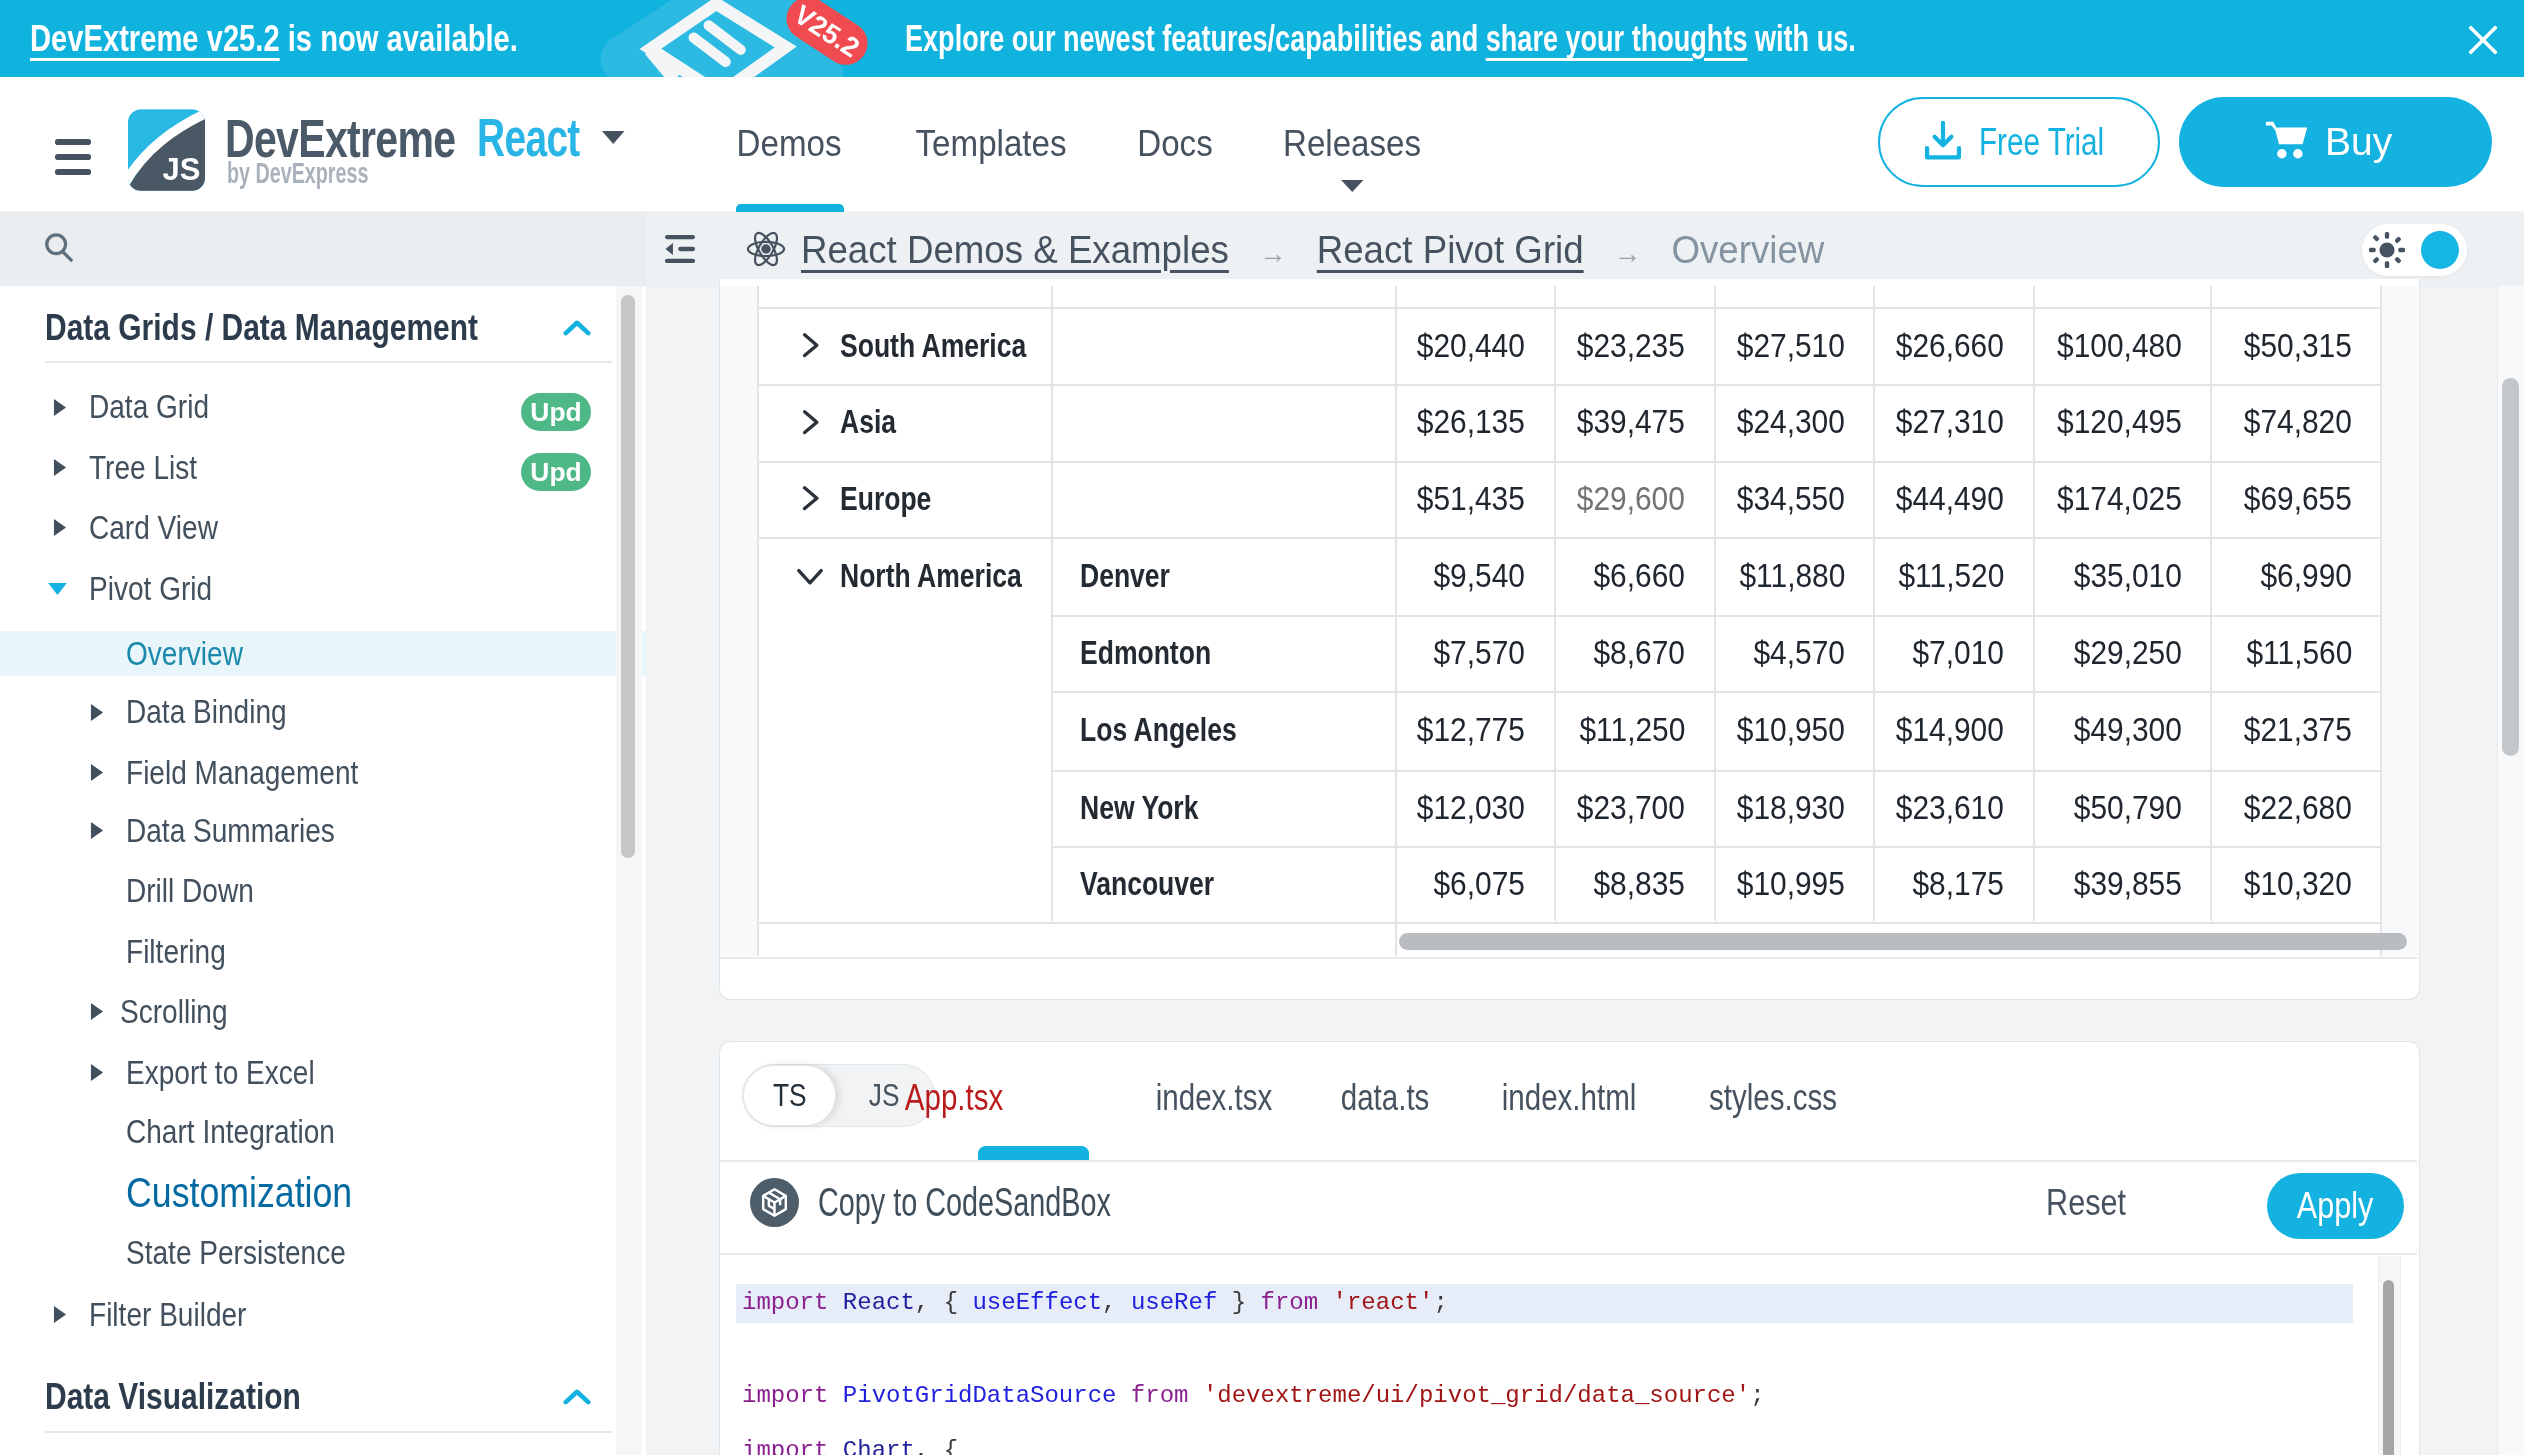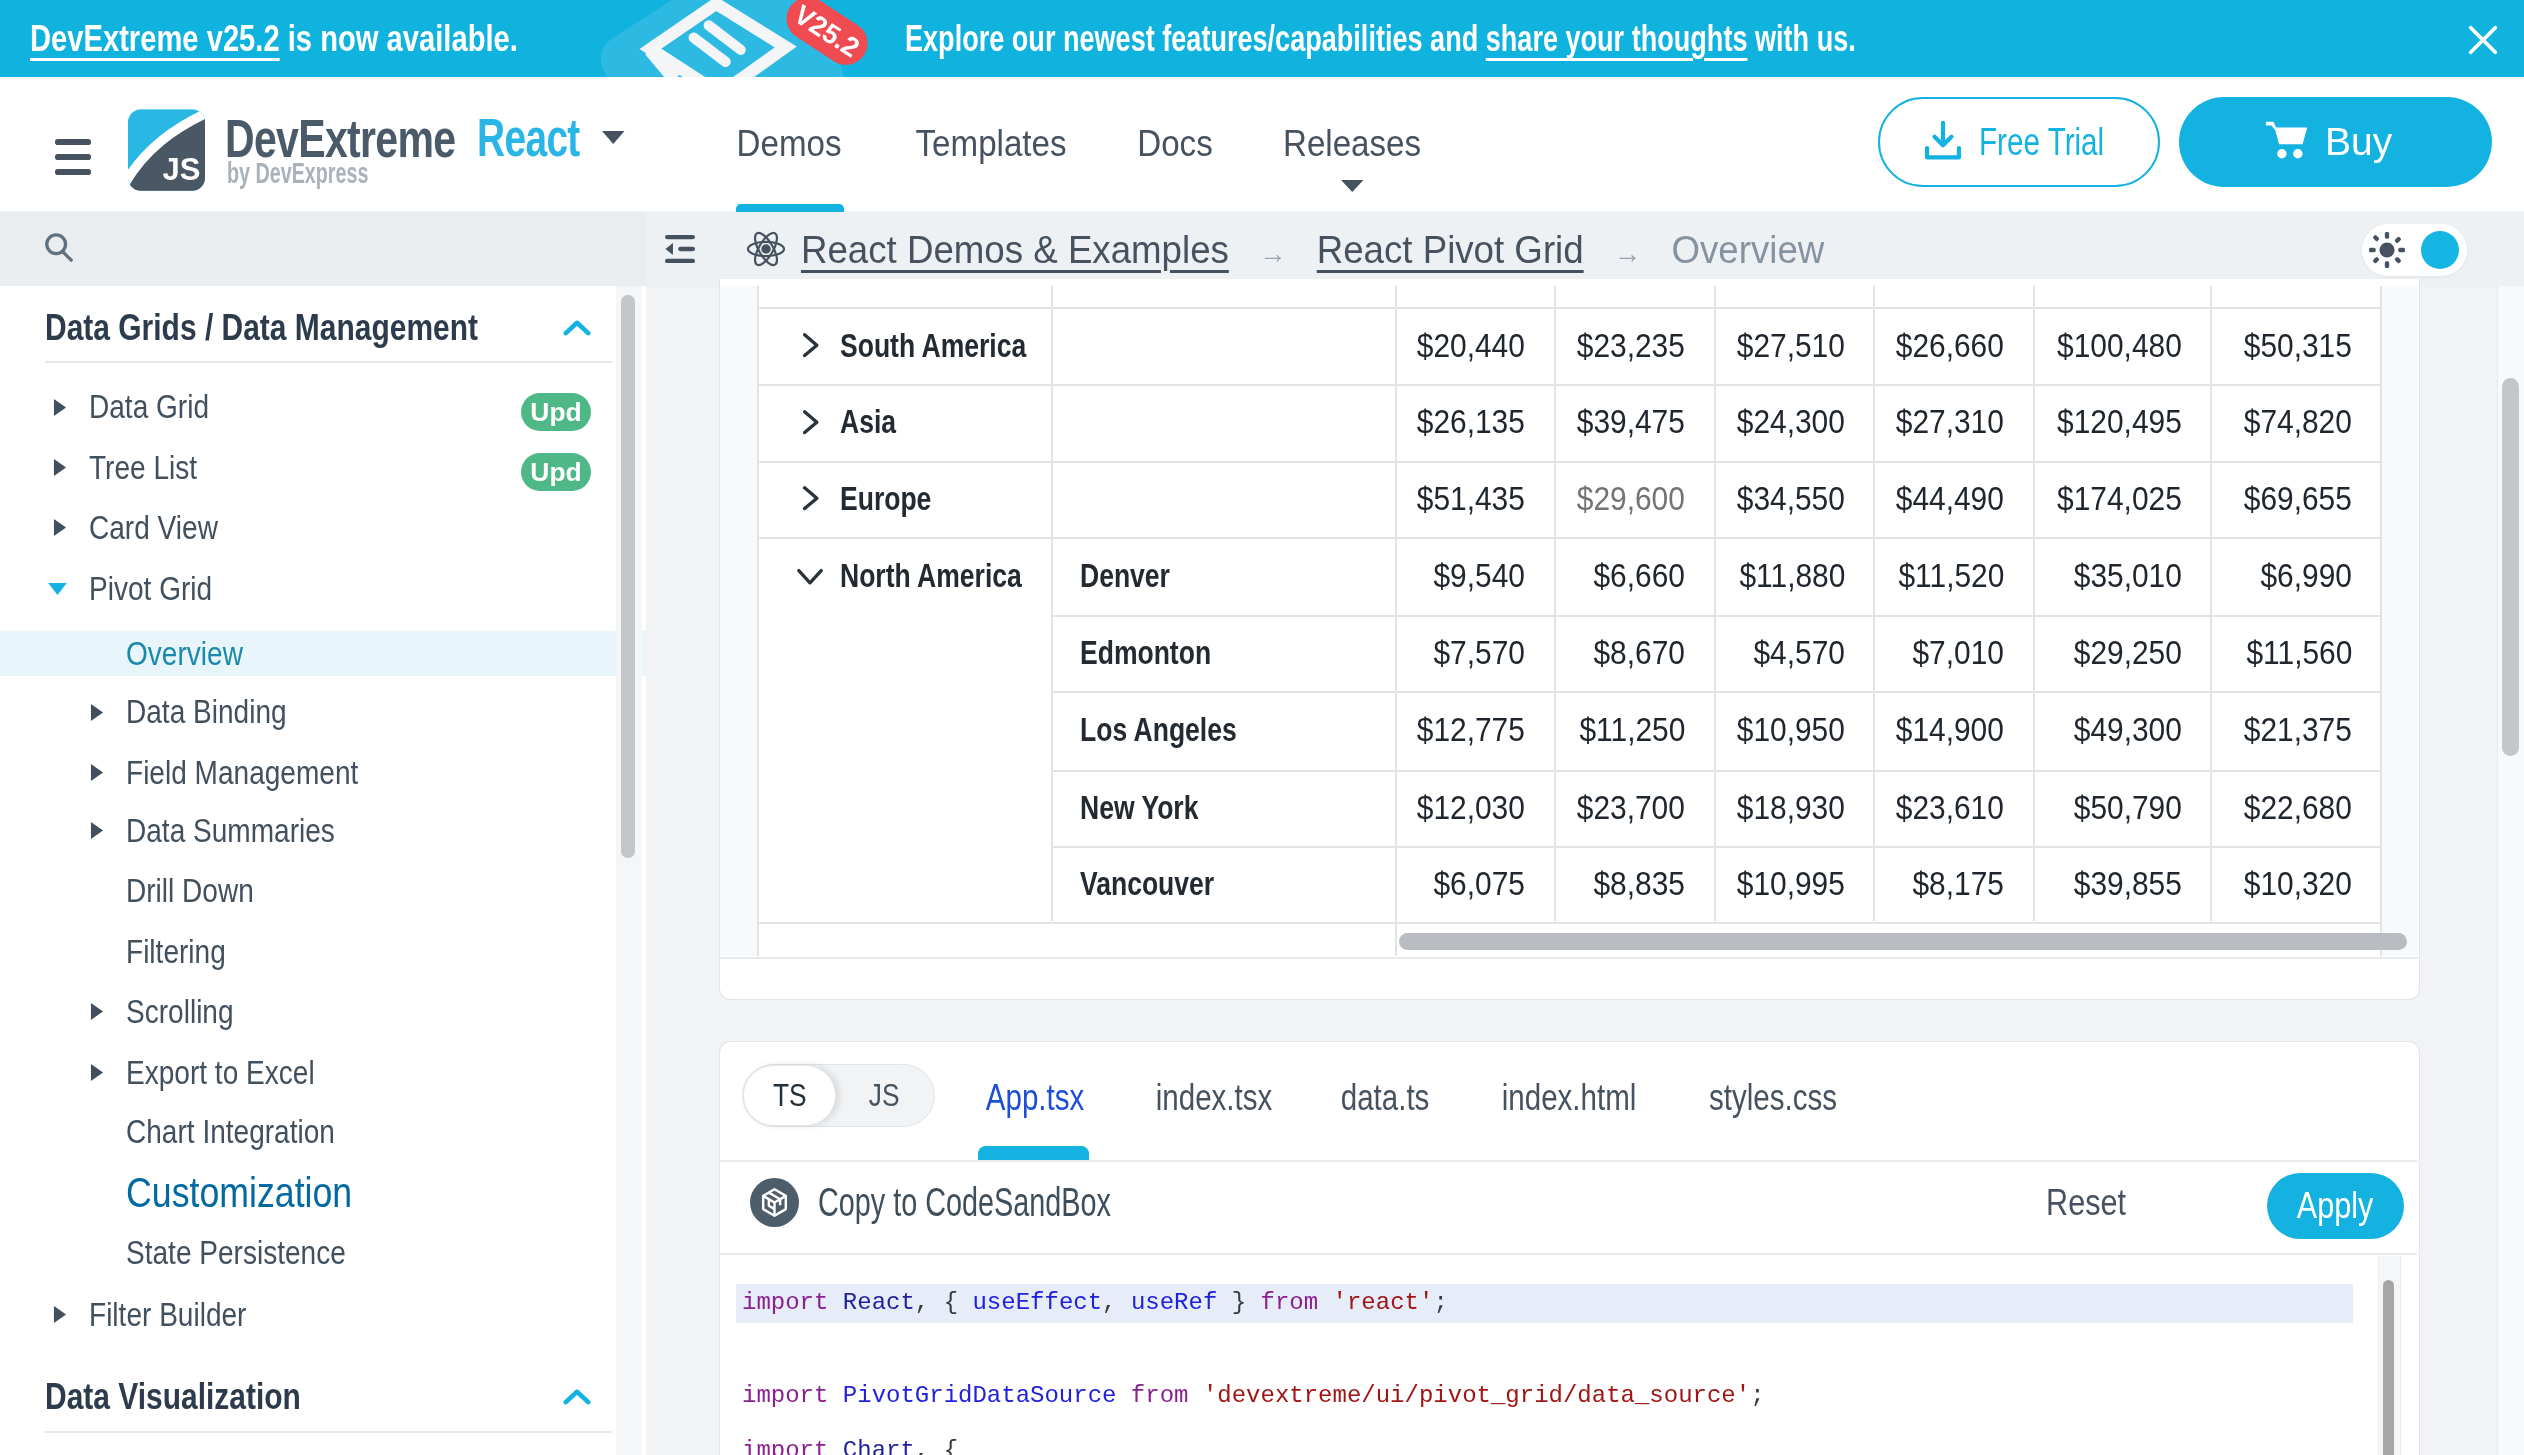--- a/index.html
+++ b/index.html
@@ -152,21 +152,21 @@
 <div class="abs" style="left:126px;top:750px;height:45px;line-height:45px;font-size:33px;color:#42505e;"><span style="display:inline-block;transform:scaleX(0.85);transform-origin:left center;white-space:pre;">Field Management</span></div>
 <svg class="abs" style="left:90px;top:821px;" width="14" height="19" viewBox="0 0 15 20">
       <path d="M1 1 L14 10 L1 19 Z" fill="#42505e"></path>
     </svg>
 <div class="abs" style="left:126px;top:808px;height:45px;line-height:45px;font-size:33px;color:#42505e;"><span style="display:inline-block;transform:scaleX(0.85);transform-origin:left center;white-space:pre;">Data Summaries</span></div>
 <div class="abs" style="left:126px;top:868px;height:45px;line-height:45px;font-size:33px;color:#42505e;"><span style="display:inline-block;transform:scaleX(0.85);transform-origin:left center;white-space:pre;">Drill Down</span></div>
 <div class="abs" style="left:126px;top:929px;height:45px;line-height:45px;font-size:33px;color:#42505e;"><span style="display:inline-block;transform:scaleX(0.85);transform-origin:left center;white-space:pre;">Filtering</span></div>
 <svg class="abs" style="left:90px;top:1002px;" width="14" height="19" viewBox="0 0 15 20">
       <path d="M1 1 L14 10 L1 19 Z" fill="#42505e"></path>
     </svg>
-<div class="abs" style="left:126px;top:989px;height:45px;line-height:45px;font-size:33px;color:#42505e;"><span style="display:inline-block;transform:scaleX(0.85);transform-origin:left center;white-space:pre;">Scrolling</span></div>
+<div class="abs" style="left:120px;top:989px;height:45px;line-height:45px;font-size:33px;color:#42505e;"><span style="display:inline-block;transform:scaleX(0.85);transform-origin:left center;white-space:pre;">Scrolling</span></div>
 <svg class="abs" style="left:90px;top:1063px;" width="14" height="19" viewBox="0 0 15 20">
       <path d="M1 1 L14 10 L1 19 Z" fill="#42505e"></path>
     </svg>
 <div class="abs" style="left:126px;top:1050px;height:45px;line-height:45px;font-size:33px;color:#42505e;"><span style="display:inline-block;transform:scaleX(0.85);transform-origin:left center;white-space:pre;">Export to Excel</span></div>
 <div class="abs" style="left:126px;top:1109px;height:45px;line-height:45px;font-size:33px;color:#42505e;"><span style="display:inline-block;transform:scaleX(0.85);transform-origin:left center;white-space:pre;">Chart Integration</span></div>
 <div class="abs" style="left:126px;top:1170px;height:45px;line-height:45px;font-size:42px;color:#0369a1;"><span style="display:inline-block;transform:scaleX(0.85);transform-origin:left center;white-space:pre;">Customization</span></div>
 <div class="abs" style="left:126px;top:1230px;height:45px;line-height:45px;font-size:33px;color:#42505e;text-align:center;"><span style="display:inline-block;transform:scaleX(0.85);transform-origin:left center;white-space:pre;">State Persistence</span></div>
 <svg class="abs" style="left:53px;top:1305px;" width="14" height="19" viewBox="0 0 15 20">
       <path d="M1 1 L14 10 L1 19 Z" fill="#42505e"></path>
     </svg>
@@ -270,21 +270,21 @@
 <div class="abs r" style="left:1440px;top:861px;width:245px;height:45px;line-height:45px;font-size:34px;color:#20262e;"><span style="display:inline-block;transform:scaleX(0.88);transform-origin:right center;white-space:pre;">$8,835</span></div>
 <div class="abs r" style="left:1600px;top:861px;width:245px;height:45px;line-height:45px;font-size:34px;color:#20262e;"><span style="display:inline-block;transform:scaleX(0.88);transform-origin:right center;white-space:pre;">$10,995</span></div>
 <div class="abs r" style="left:1759px;top:861px;width:245px;height:45px;line-height:45px;font-size:34px;color:#20262e;"><span style="display:inline-block;transform:scaleX(0.88);transform-origin:right center;white-space:pre;">$8,175</span></div>
 <div class="abs r" style="left:1937px;top:861px;width:245px;height:45px;line-height:45px;font-size:34px;color:#20262e;"><span style="display:inline-block;transform:scaleX(0.88);transform-origin:right center;white-space:pre;">$39,855</span></div>
 <div class="abs r" style="left:2107px;top:861px;width:245px;height:45px;line-height:45px;font-size:34px;color:#20262e;"><span style="display:inline-block;transform:scaleX(0.88);transform-origin:right center;white-space:pre;">$10,320</span></div>
 <div class="abs" style="left:719px;top:1041px;width:1701px;height:415px;background:#fff;border:1.9px solid #e0e5e9;border-bottom:none;border-radius:11.3px 11.3px 0 0;box-sizing:border-box;"></div>
 <div class="abs" style="left:742px;top:1064px;width:193px;height:63px;background:#f1f3f4;border:1.9px solid #dfe5e9;border-radius:32px;box-sizing:border-box;"></div>
 <div class="abs" style="left:743px;top:1065px;width:93px;height:61px;background:#fff;border:0.9px solid #e3e7ea;border-radius:31px;box-sizing:border-box;box-shadow:3.8px 0 7.6px rgba(0,0,0,0.10);"></div>
 <div class="abs" style="left:743px;top:1064px;width:93px;height:63px;line-height:63px;text-align:center;font-size:31px;color:#232f3a;"><span style="display:inline-block;transform:scaleX(0.85);transform-origin:center center;white-space:pre;">TS</span></div>
 <div class="abs" style="left:837px;top:1064px;width:94px;height:63px;line-height:63px;text-align:center;font-size:31px;color:#46535f;"><span style="display:inline-block;transform:scaleX(0.85);transform-origin:center center;white-space:pre;">JS</span></div>
-<div class="abs" style="left:894px;top:1075px;width:283px;height:45px;line-height:45px;text-align:center;font-size:36px;color:#1d4ed8;"><span style="display:inline-block;transform:scaleX(0.82);transform-origin:center center;white-space:pre;">App.tsx</span></div>
+<div class="abs" style="left:894px;top:1075px;width:283px;height:45px;line-height:45px;font-size:36px;color:#b91c1c;"><span style="display:inline-block;transform:scaleX(0.82);transform-origin:center center;white-space:pre;">App.tsx</span></div>
 <div class="abs" style="left:1073px;top:1075px;width:283px;height:45px;line-height:45px;text-align:center;font-size:36px;color:#46525f;"><span style="display:inline-block;transform:scaleX(0.82);transform-origin:center center;white-space:pre;">index.tsx</span></div>
 <div class="abs" style="left:1244px;top:1075px;width:283px;height:45px;line-height:45px;text-align:center;font-size:36px;color:#46525f;"><span style="display:inline-block;transform:scaleX(0.82);transform-origin:center center;white-space:pre;">data.ts</span></div>
 <div class="abs" style="left:1428px;top:1075px;width:283px;height:45px;line-height:45px;text-align:center;font-size:36px;color:#46525f;"><span style="display:inline-block;transform:scaleX(0.82);transform-origin:center center;white-space:pre;">index.html</span></div>
 <div class="abs" style="left:1632px;top:1075px;width:283px;height:45px;line-height:45px;text-align:center;font-size:36px;color:#46525f;"><span style="display:inline-block;transform:scaleX(0.82);transform-origin:center center;white-space:pre;">styles.css</span></div>
 <div class="abs" style="left:978px;top:1146px;width:111px;height:15px;background:#14b2e0;border-radius:7.6px 7.6px 0 0;"></div>
 <div class="abs" style="left:720px;top:1160px;width:1697px;height:1.9px;background:#e9ecef;"></div>
 <svg class="abs" style="left:750px;top:1178px;" width="49" height="49" viewBox="0 0 52 52">
  <circle cx="26" cy="26" r="26" fill="#4e5d6a"></circle>
  <g stroke="#fff" stroke-width="2.6" fill="none" stroke-linejoin="round">
   <path d="M26 12 L38 19 L38 33 L26 40 L14 33 L14 19 Z"></path>

